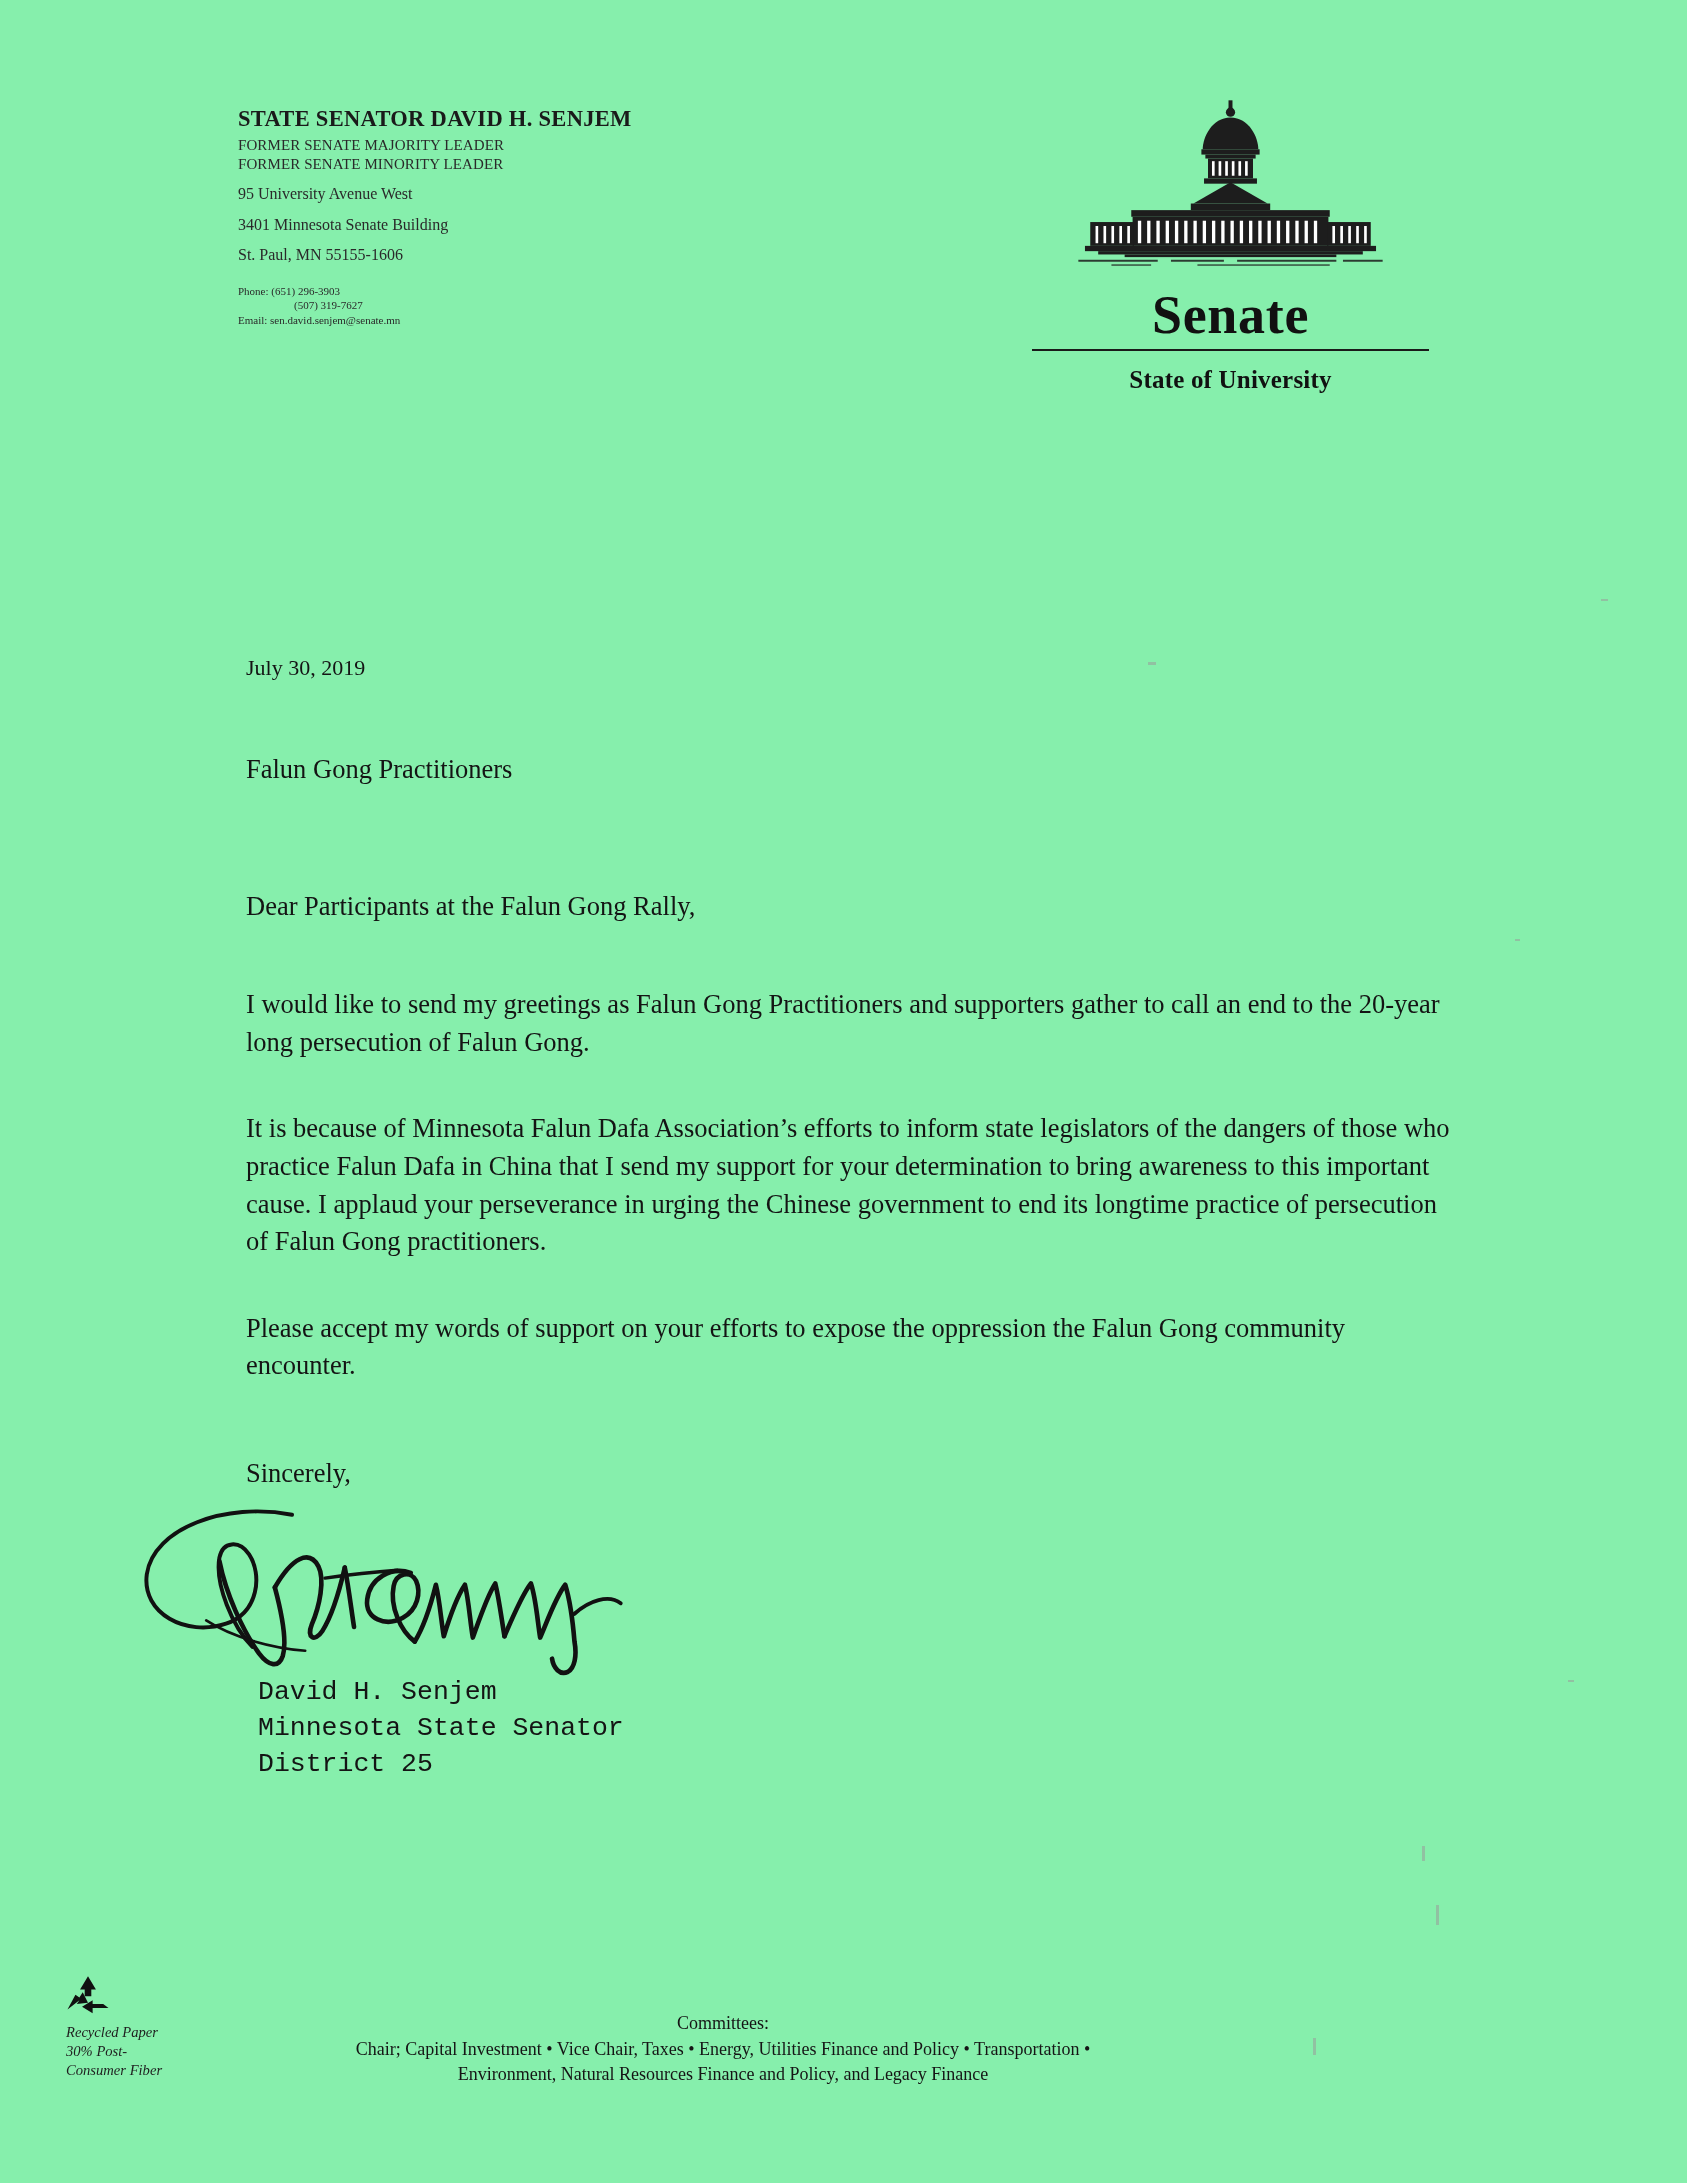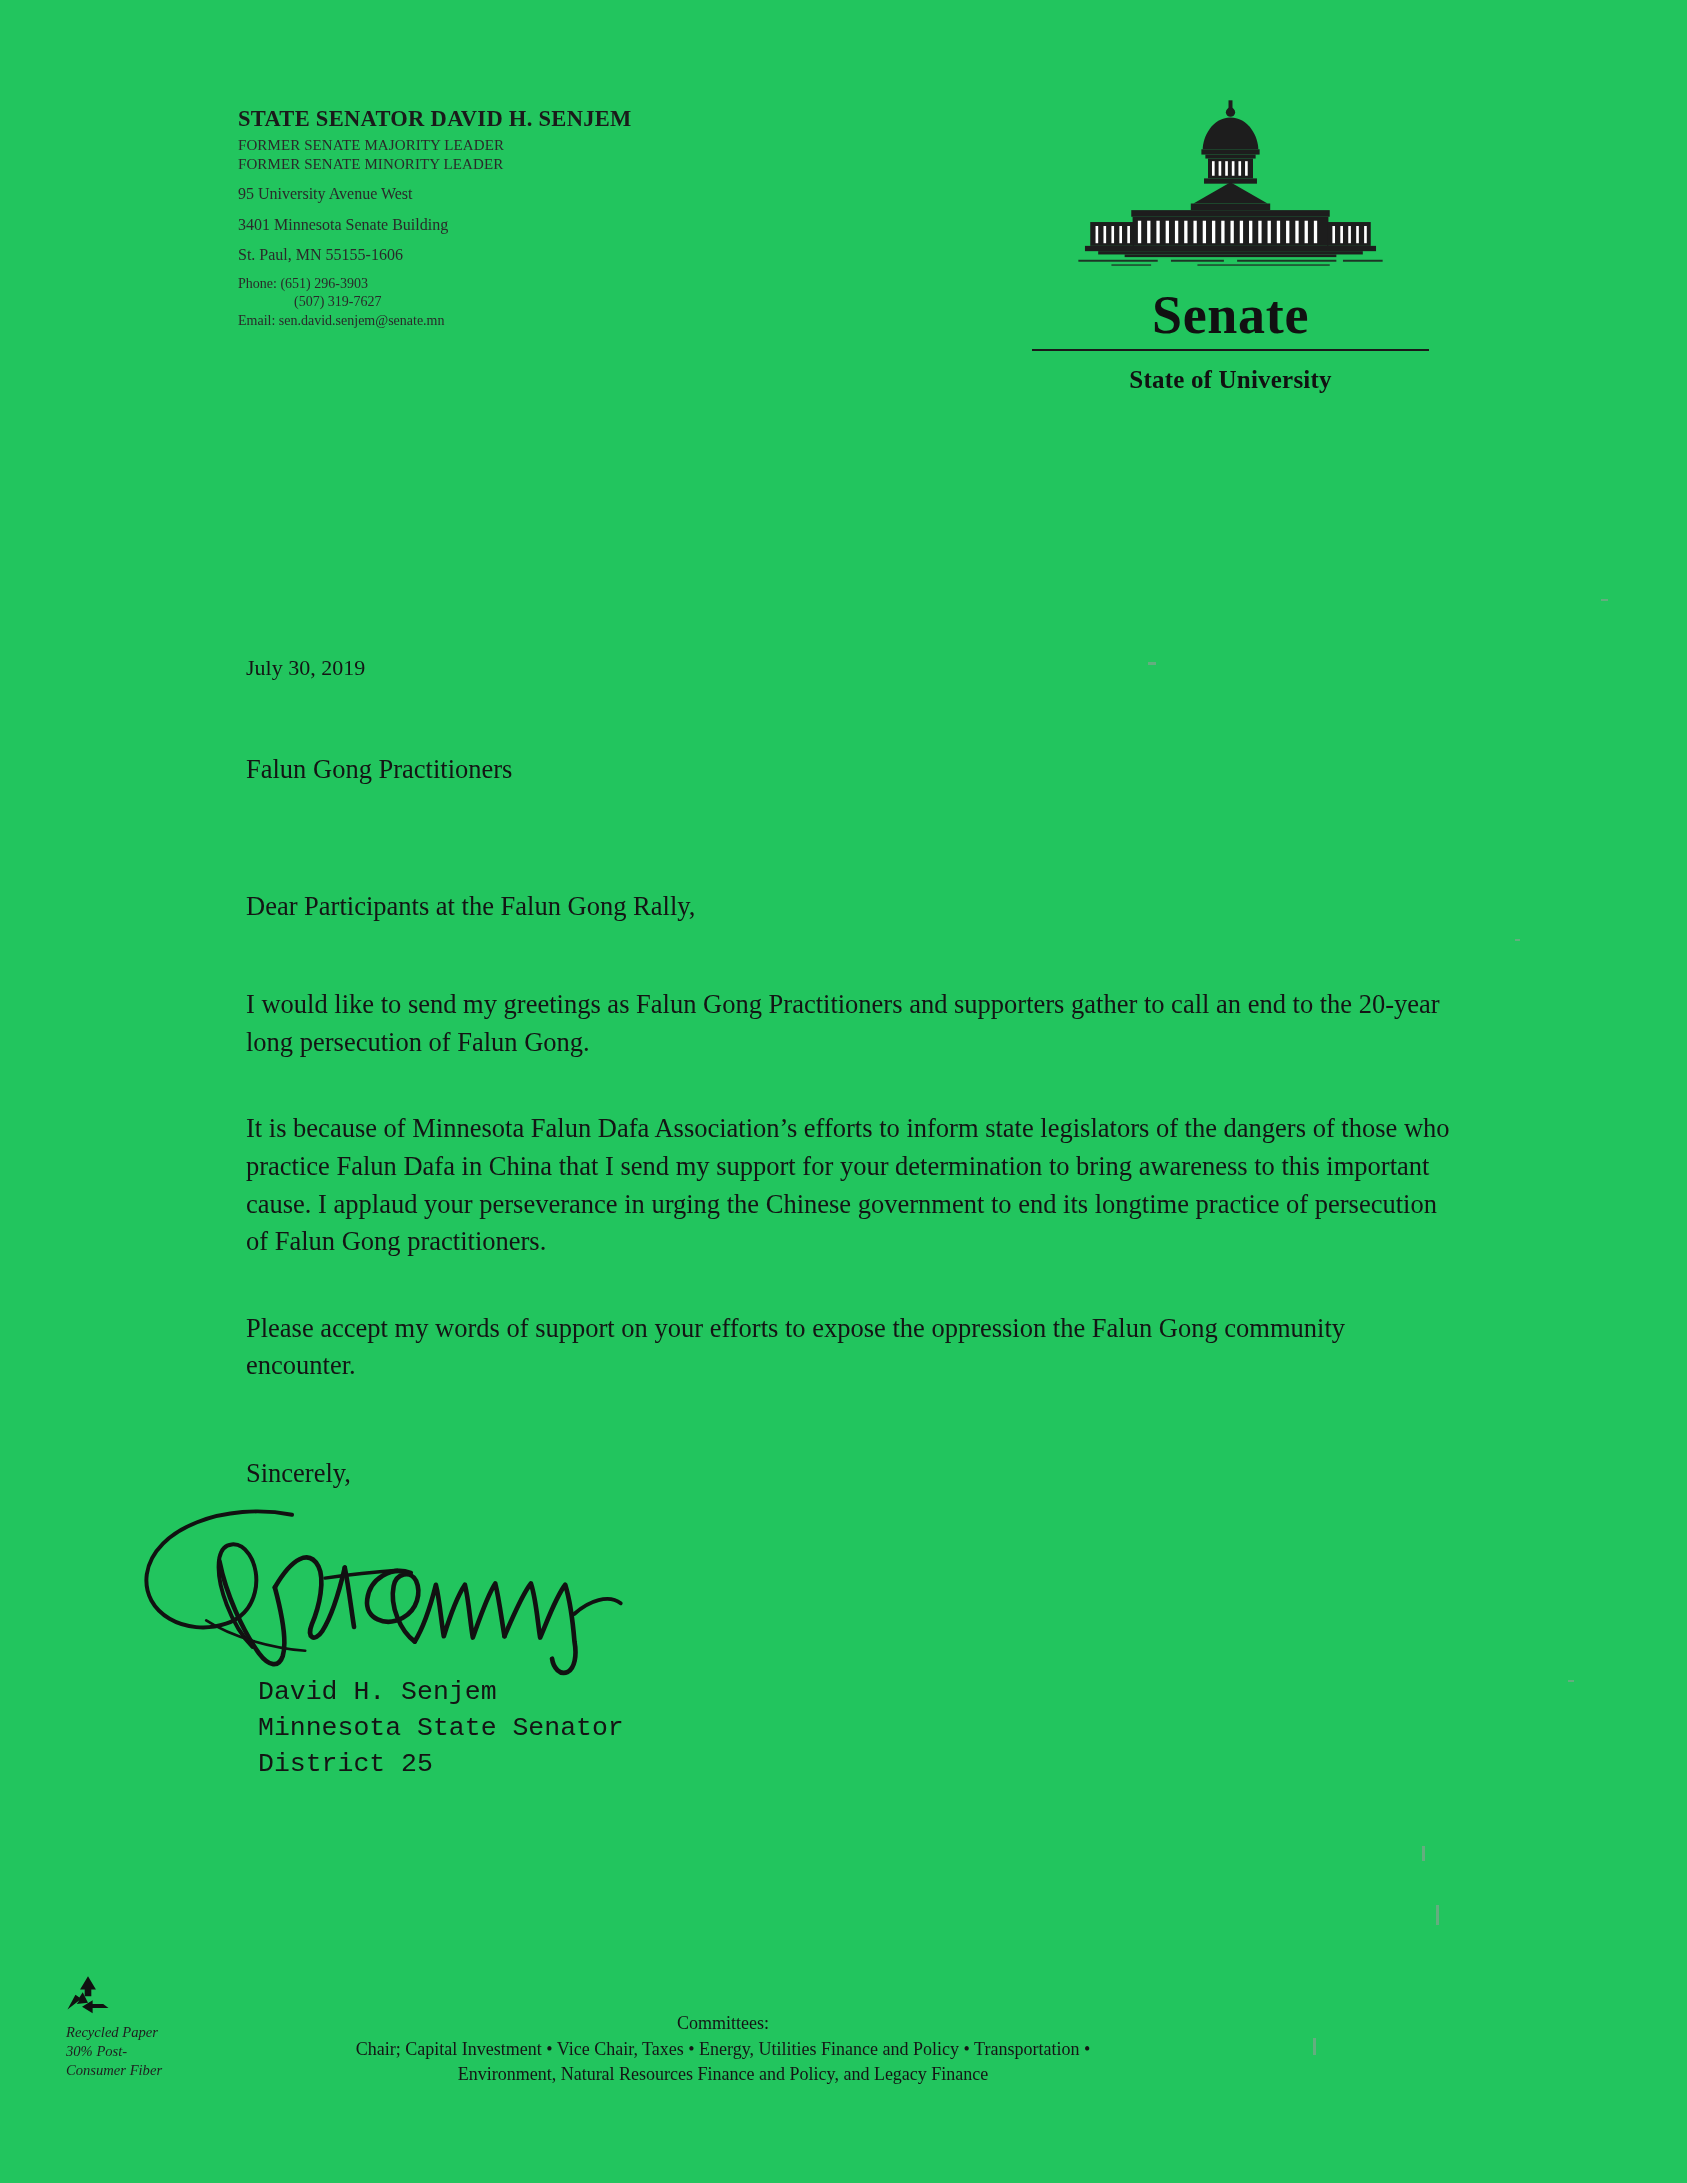--- a/index.html
+++ b/index.html
@@ -13,21 +13,21 @@
     font-family: "Liberation Serif", serif;
     color: #111111;
     position: relative;
     overflow: hidden;
   }
   .page {
     position: absolute;
     top: 0; left: 0;
     width: 1687px;
     height: 2183px;
-    background: #22c55e;
+    background: #86efac;
   }
 
   
   .letterhead {
     position: absolute;
     top: 106px;
     left: 238px;
     width: 595px;
   }
   .lh-name {
@@ -47,24 +47,24 @@
   }
   .lh-addr {
     font-family: Liberation Serif, serif;
     font-size: 16px;
     color: #2a2a2a;
     line-height: 1.34;
     margin-top: 9px;
   }
   .lh-contact {
     font-family: "Liberation Serif", serif;
-    font-size: 14px;
+    font-size: 11px;
     color: #2a2a2a;
     line-height: 1.34;
-    margin-top: 9px;
+    margin-top: 18px;
   }
   .lh-contact .indent {
     display: block;
     padding-left: 56px;
   }
 
   
   .crest {
     position: absolute;
     top: 99px;

